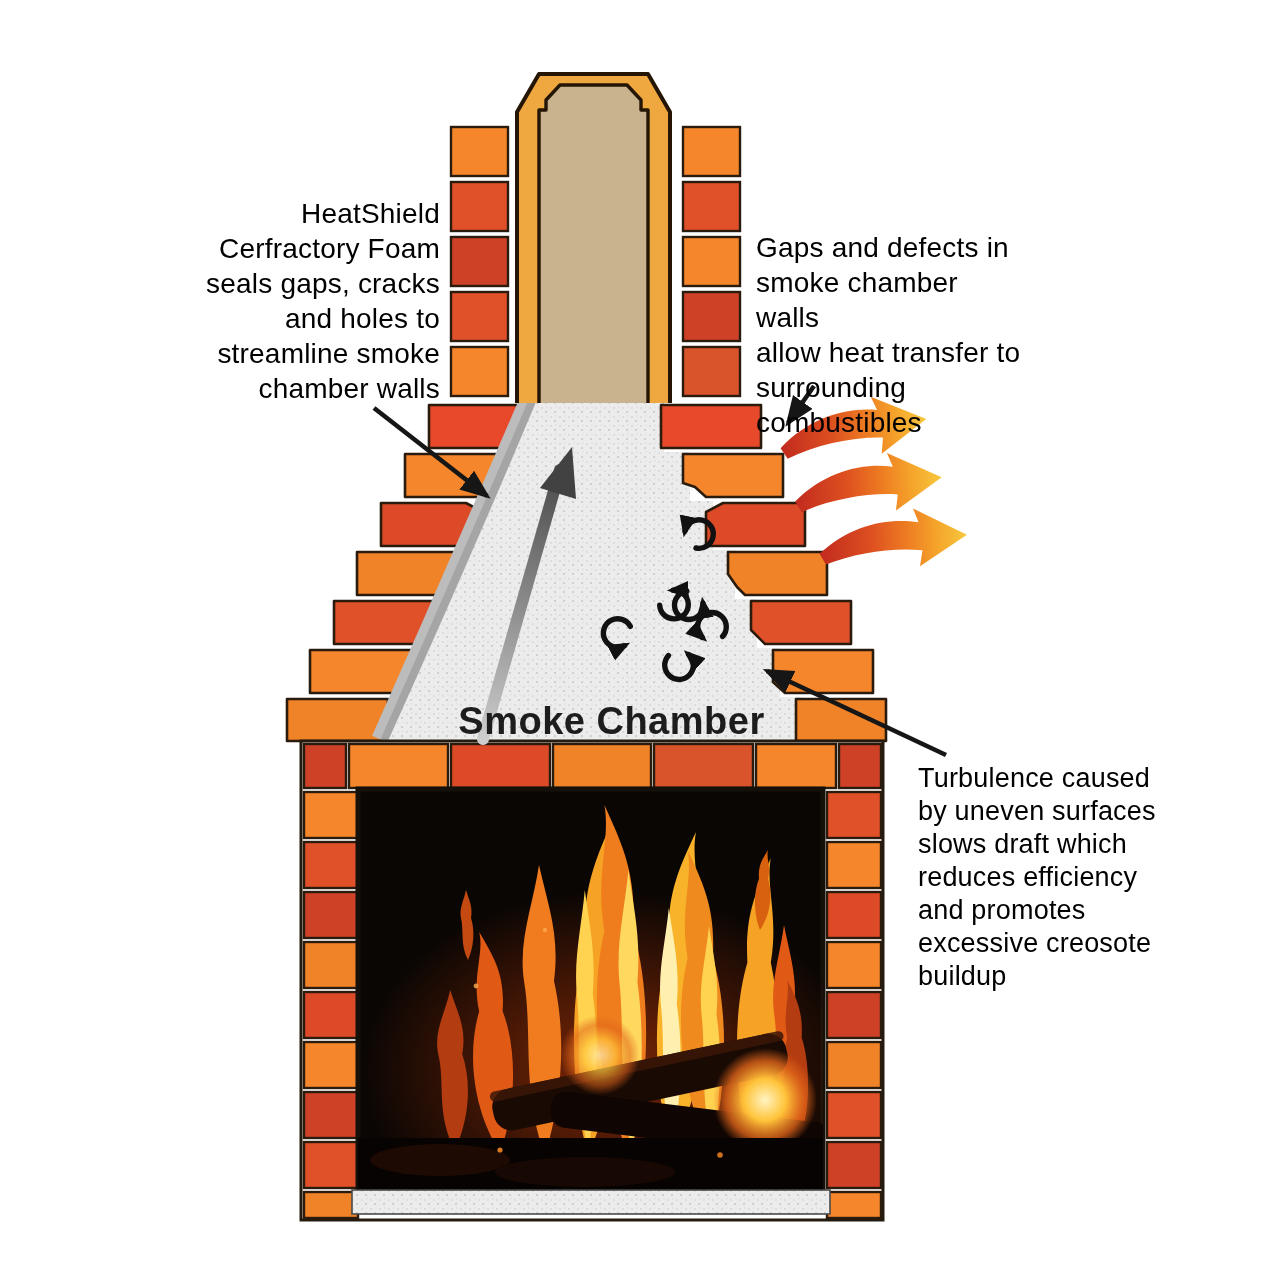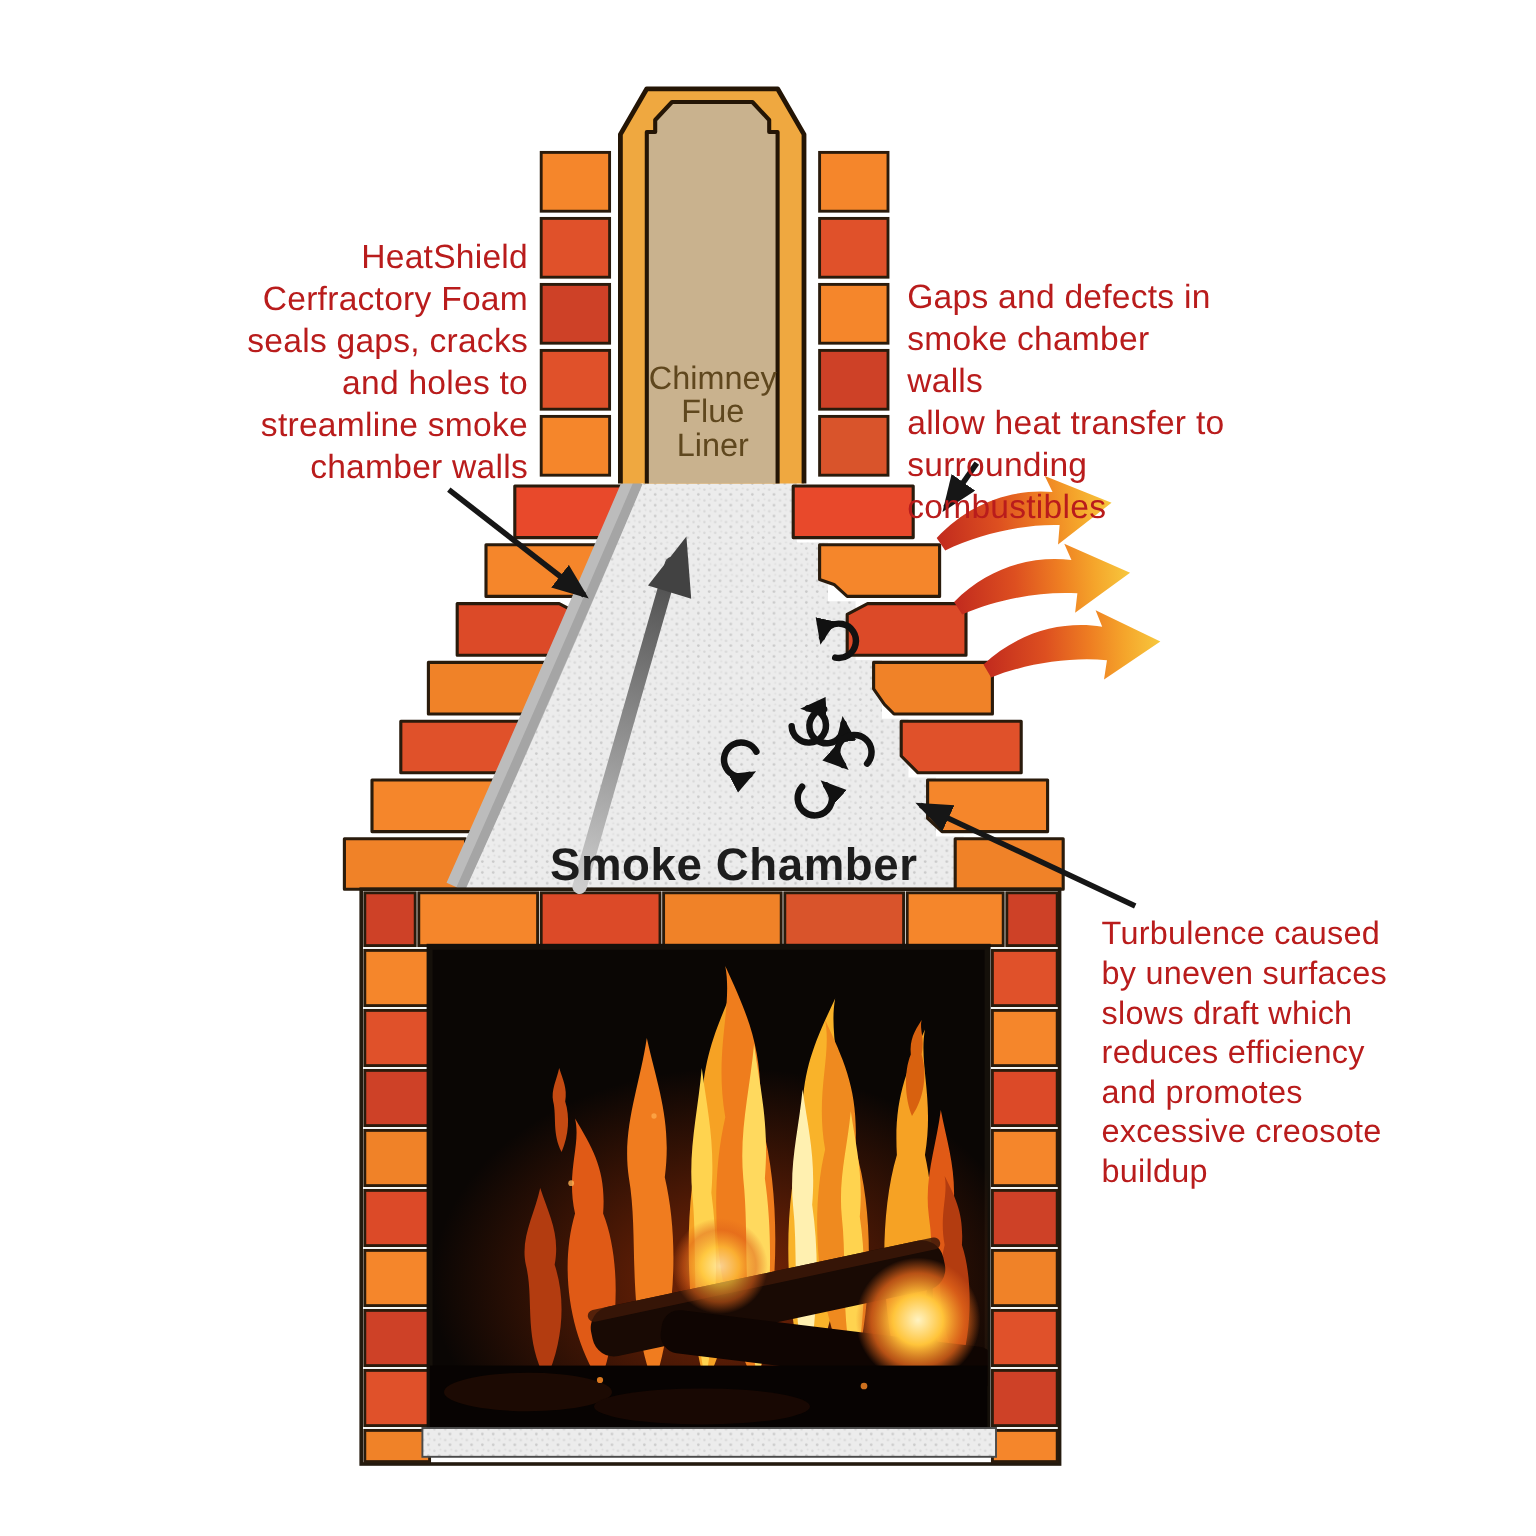--- a/index.html
+++ b/index.html
@@ -2,21 +2,21 @@
 <html><head>
 <meta charset="utf-8">
 <style>
   html,body{margin:0;padding:0;background:#fff;}
   #stage{
     position:relative;width:1280px;height:1280px;background:#ffffff;
     font-family:"Liberation Sans", sans-serif;overflow:hidden;
   }
   #art{position:absolute;left:0;top:0;width:1280px;height:1280px;}
   .note{
-    position:absolute;color:#b91c1c;font-size:28px;line-height:35px;
+    position:absolute;color:#000000;font-size:28px;line-height:35px;
     white-space:pre-line;letter-spacing:0.2px;
   }
   .note.right-align{text-align:right;}
   .smoke-label{
     position:absolute;left:439px;top:700px;width:345px;text-align:center;
     font-size:38px;font-weight:bold;color:#1d1d1d;letter-spacing:0.5px;
   }
   .flue-label{
     position:absolute;left:519px;top:301px;width:150px;text-align:center;
     font-size:27px;line-height:28px;color:#5f471e;white-space:pre-line;
@@ -252,17 +252,14 @@
 <div class="note turb-note" style="left:918px;top:762px;width:260px;">Turbulence caused
 by uneven surfaces
 slows draft which
 reduces efficiency
 and promotes
 excessive creosote
 buildup</div>
 
 <div class="smoke-label">Smoke Chamber</div>
 
-<div class="flue-label">Chimney
-Flue
-Liner</div>
 
 </div>
 
 </body></html>

